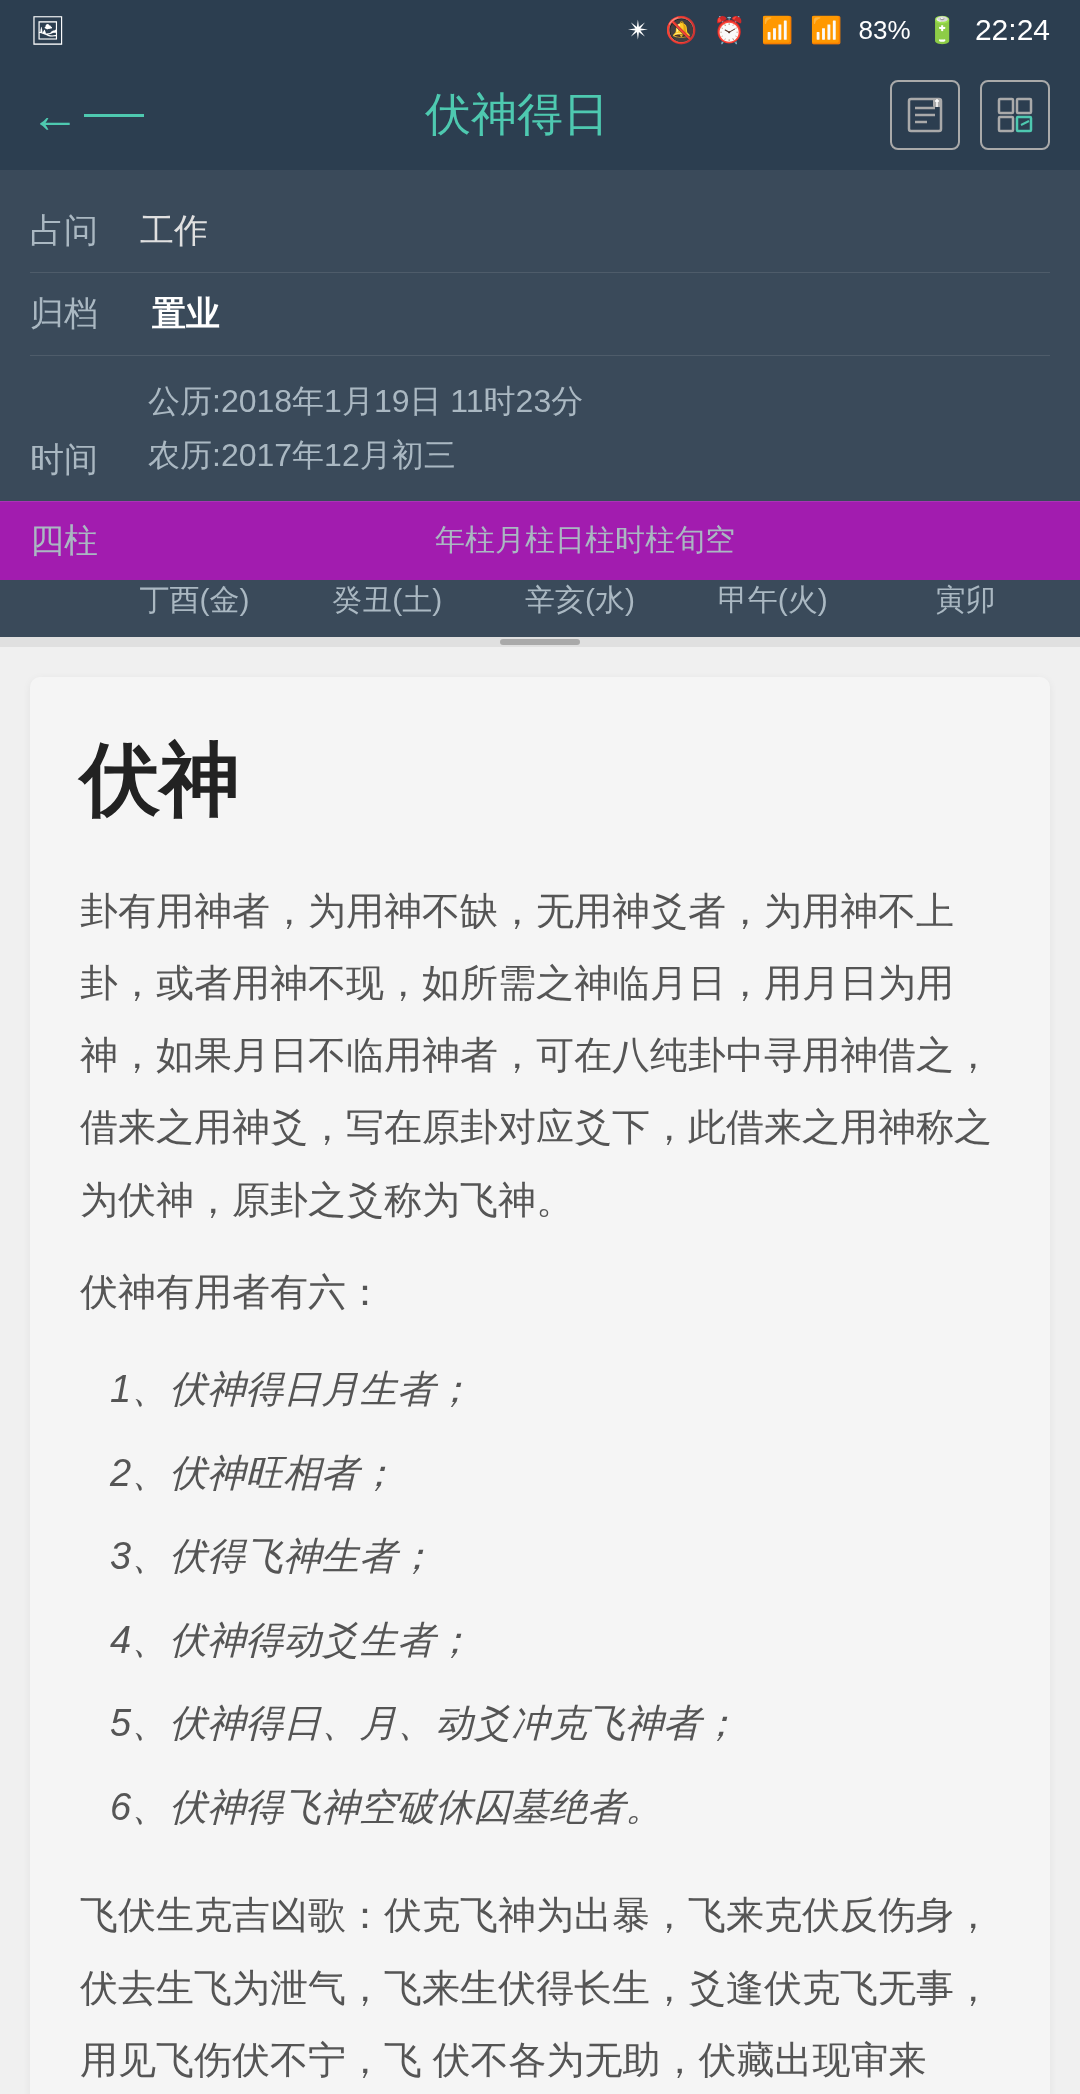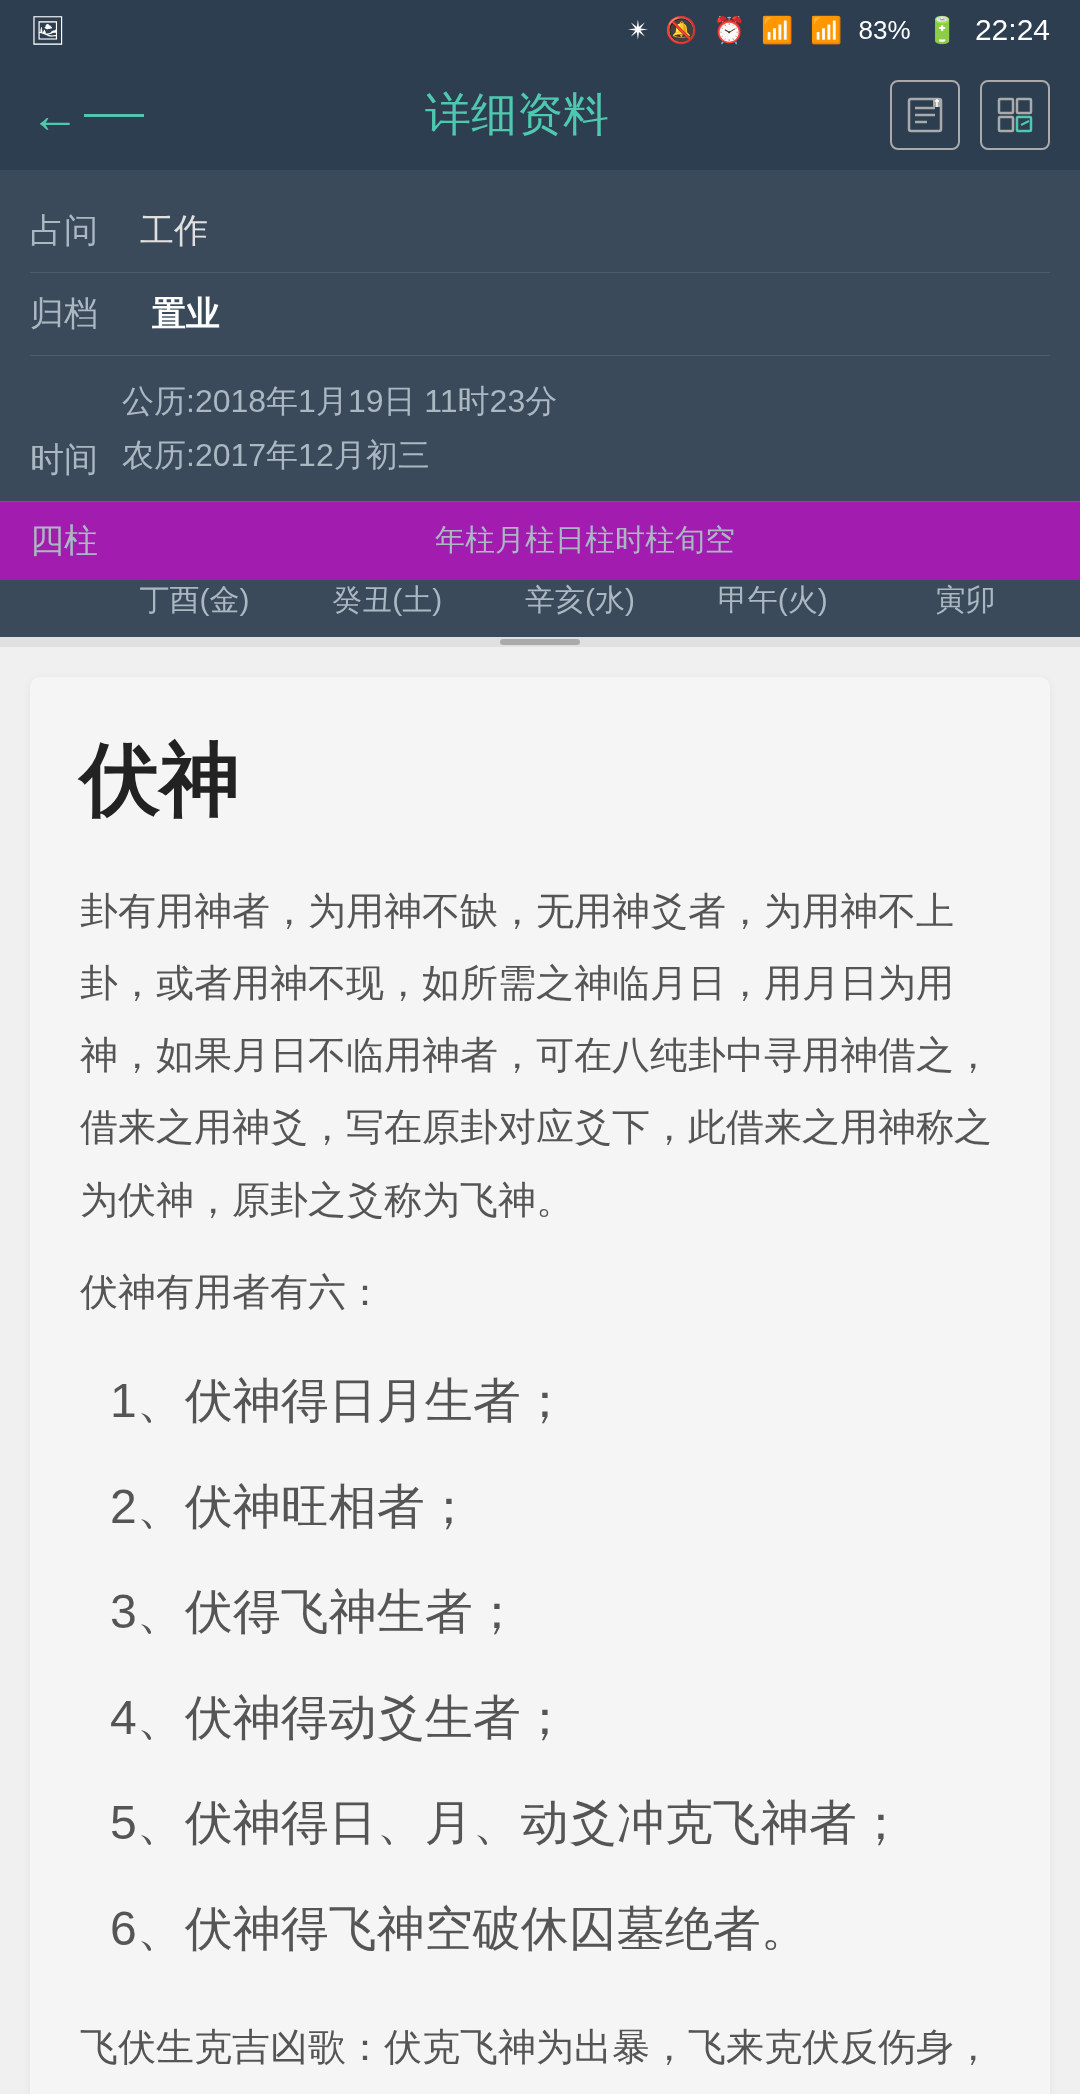--- a/index.html
+++ b/index.html
@@ -122,21 +122,21 @@
       margin-left: 20px;
     }
     .info-value.highlight {
       color: #ffffff;
       font-weight: bold;
       margin-left: 32px;
     }
     .info-value-multi {
       color: #aab8c2;
       font-size: 32px;
-      margin-left: 2px;
+      margin-left: 28px;
       line-height: 1.7;
     }
 
     
     .pillars-row {
       background: #a21caf;
       display: flex;
       align-items: center;
       padding: 16px 30px;
       border-top: 1px solid rgba(255,255,255,0.1);
@@ -208,22 +208,23 @@
       font-size: 38px;
       color: #555;
       line-height: 1.9;
     }
     .card-body p {
       margin-bottom: 20px;
     }
     .card-list {
       margin: 20px 0 30px 30px;
       line-height: 2.2;
-      font-size: 48px;
+      font-size: 38px;
       color: #555;
+      font-style: italic;
     }
   </style>
 </head>
 <body>
 
 <div class="status-bar">
   <div class="status-bar-left">
     <span class="status-icon">🖼</span>
   </div>
   <div class="status-bar-right">
@@ -236,21 +237,21 @@
     <span>🔋</span>
     <span class="time-text">22:24</span>
   </div>
 </div>
 
 <div class="nav-bar">
   <div class="nav-back">
     <span class="nav-back-arrow">←</span>
     <div class="nav-back-line"></div>
   </div>
-  <span class="nav-title">详细资料</span>
+  <span class="nav-title">伏神得日</span>
   <div class="nav-icons">
     <div class="nav-icon-btn">
       <svg viewBox="0 0 40 40" fill="none" xmlns="http://www.w3.org/2000/svg">
         <rect x="4" y="4" width="32" height="32" rx="2" stroke="#aaa" stroke-width="2.5" fill="none"></rect>
         <line x1="10" y1="13" x2="30" y2="13" stroke="#aaa" stroke-width="2.5"></line>
         <line x1="10" y1="20" x2="30" y2="20" stroke="#aaa" stroke-width="2.5"></line>
         <line x1="10" y1="27" x2="22" y2="27" stroke="#aaa" stroke-width="2.5"></line>
         <rect x="28" y="4" width="8" height="8" fill="#aaa" rx="1"></rect>
         <line x1="30" y1="6" x2="34" y2="6" stroke="#fff" stroke-width="1.5"></line>
         <line x1="32" y1="4" x2="32" y2="12" stroke="#fff" stroke-width="1.5"></line>

